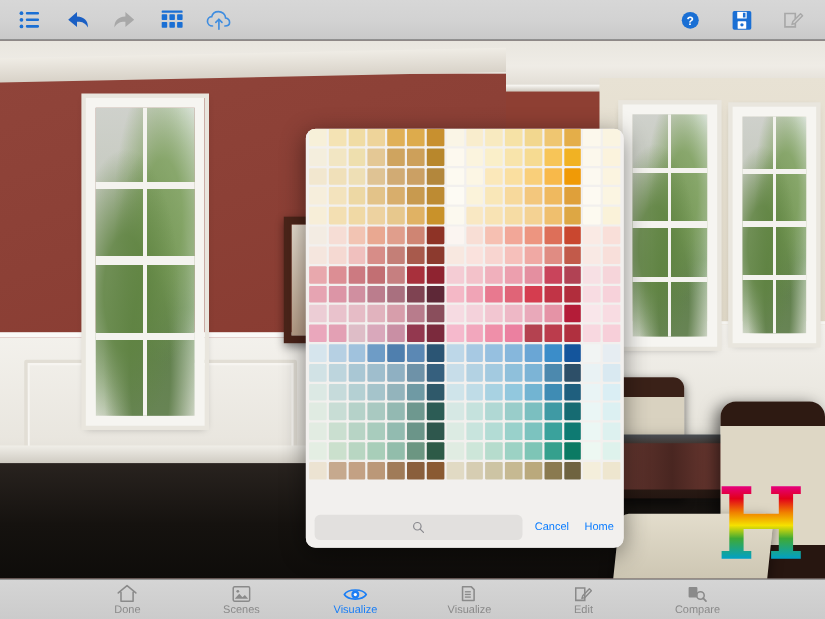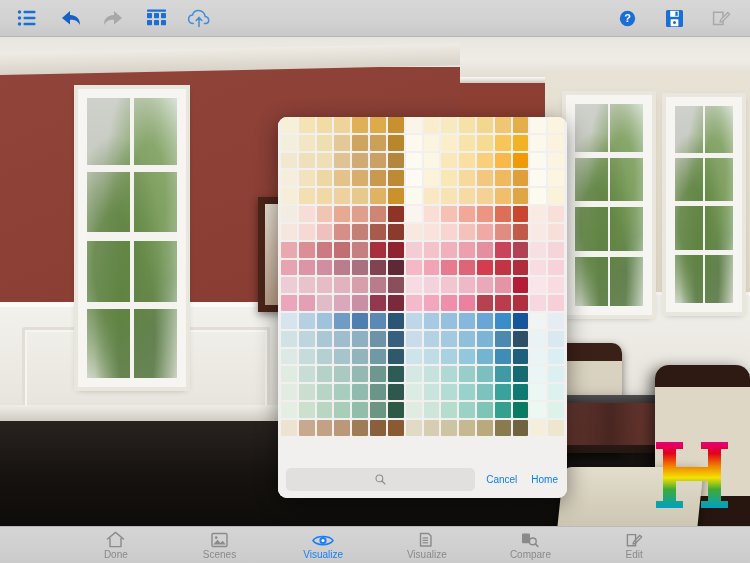--- a/index.html
+++ b/index.html
@@ -657,34 +657,34 @@
             <rect x="3.6" y="7.8" width="5.4" height="1.2"></rect>
             <rect x="3.6" y="10.2" width="5.4" height="1.2"></rect>
           </g>
         </svg>
       </span>
       <span class="nav-label">Visualize</span>
     </div>
 
     <div class="nav-item">
       <span class="nav-ico">
+        <svg width="17" height="16" viewBox="0 0 17 16">
+          <path d="M1.4 2.6 h8.2 v11.2 H1.4 Z" fill="none" stroke="#8a8a8a" stroke-width="1.4"></path>
+          <path d="M7.8 9.6 L13.8 3.2 L15.6 5 L9.5 11.3 L7 12 Z" fill="none" stroke="#8a8a8a" stroke-width="1.3" stroke-linejoin="round"></path>
+        </svg>
+      </span>
+      <span class="nav-label">Edit</span>
+    </div>
+
+    <div class="nav-item">
+      <span class="nav-ico">
         <svg width="18" height="16" viewBox="0 0 18 16">
           <rect x="1" y="1.6" width="8" height="9.6" rx="1" fill="#8a8a8a"></rect>
           <circle cx="11.8" cy="9.4" r="3.4" fill="none" stroke="#8a8a8a" stroke-width="1.4"></circle>
           <line x1="14.2" y1="11.8" x2="16.8" y2="14.4" stroke="#8a8a8a" stroke-width="1.6" stroke-linecap="round"></line>
         </svg>
       </span>
       <span class="nav-label">Compare</span>
     </div>
 
-    <div class="nav-item">
-      <span class="nav-ico">
-        <svg width="17" height="16" viewBox="0 0 17 16">
-          <path d="M1.4 2.6 h8.2 v11.2 H1.4 Z" fill="none" stroke="#8a8a8a" stroke-width="1.4"></path>
-          <path d="M7.8 9.6 L13.8 3.2 L15.6 5 L9.5 11.3 L7 12 Z" fill="none" stroke="#8a8a8a" stroke-width="1.3" stroke-linejoin="round"></path>
-        </svg>
-      </span>
-      <span class="nav-label">Edit</span>
-    </div>
-
   </div>
 
 </div>
 
 </body></html>

